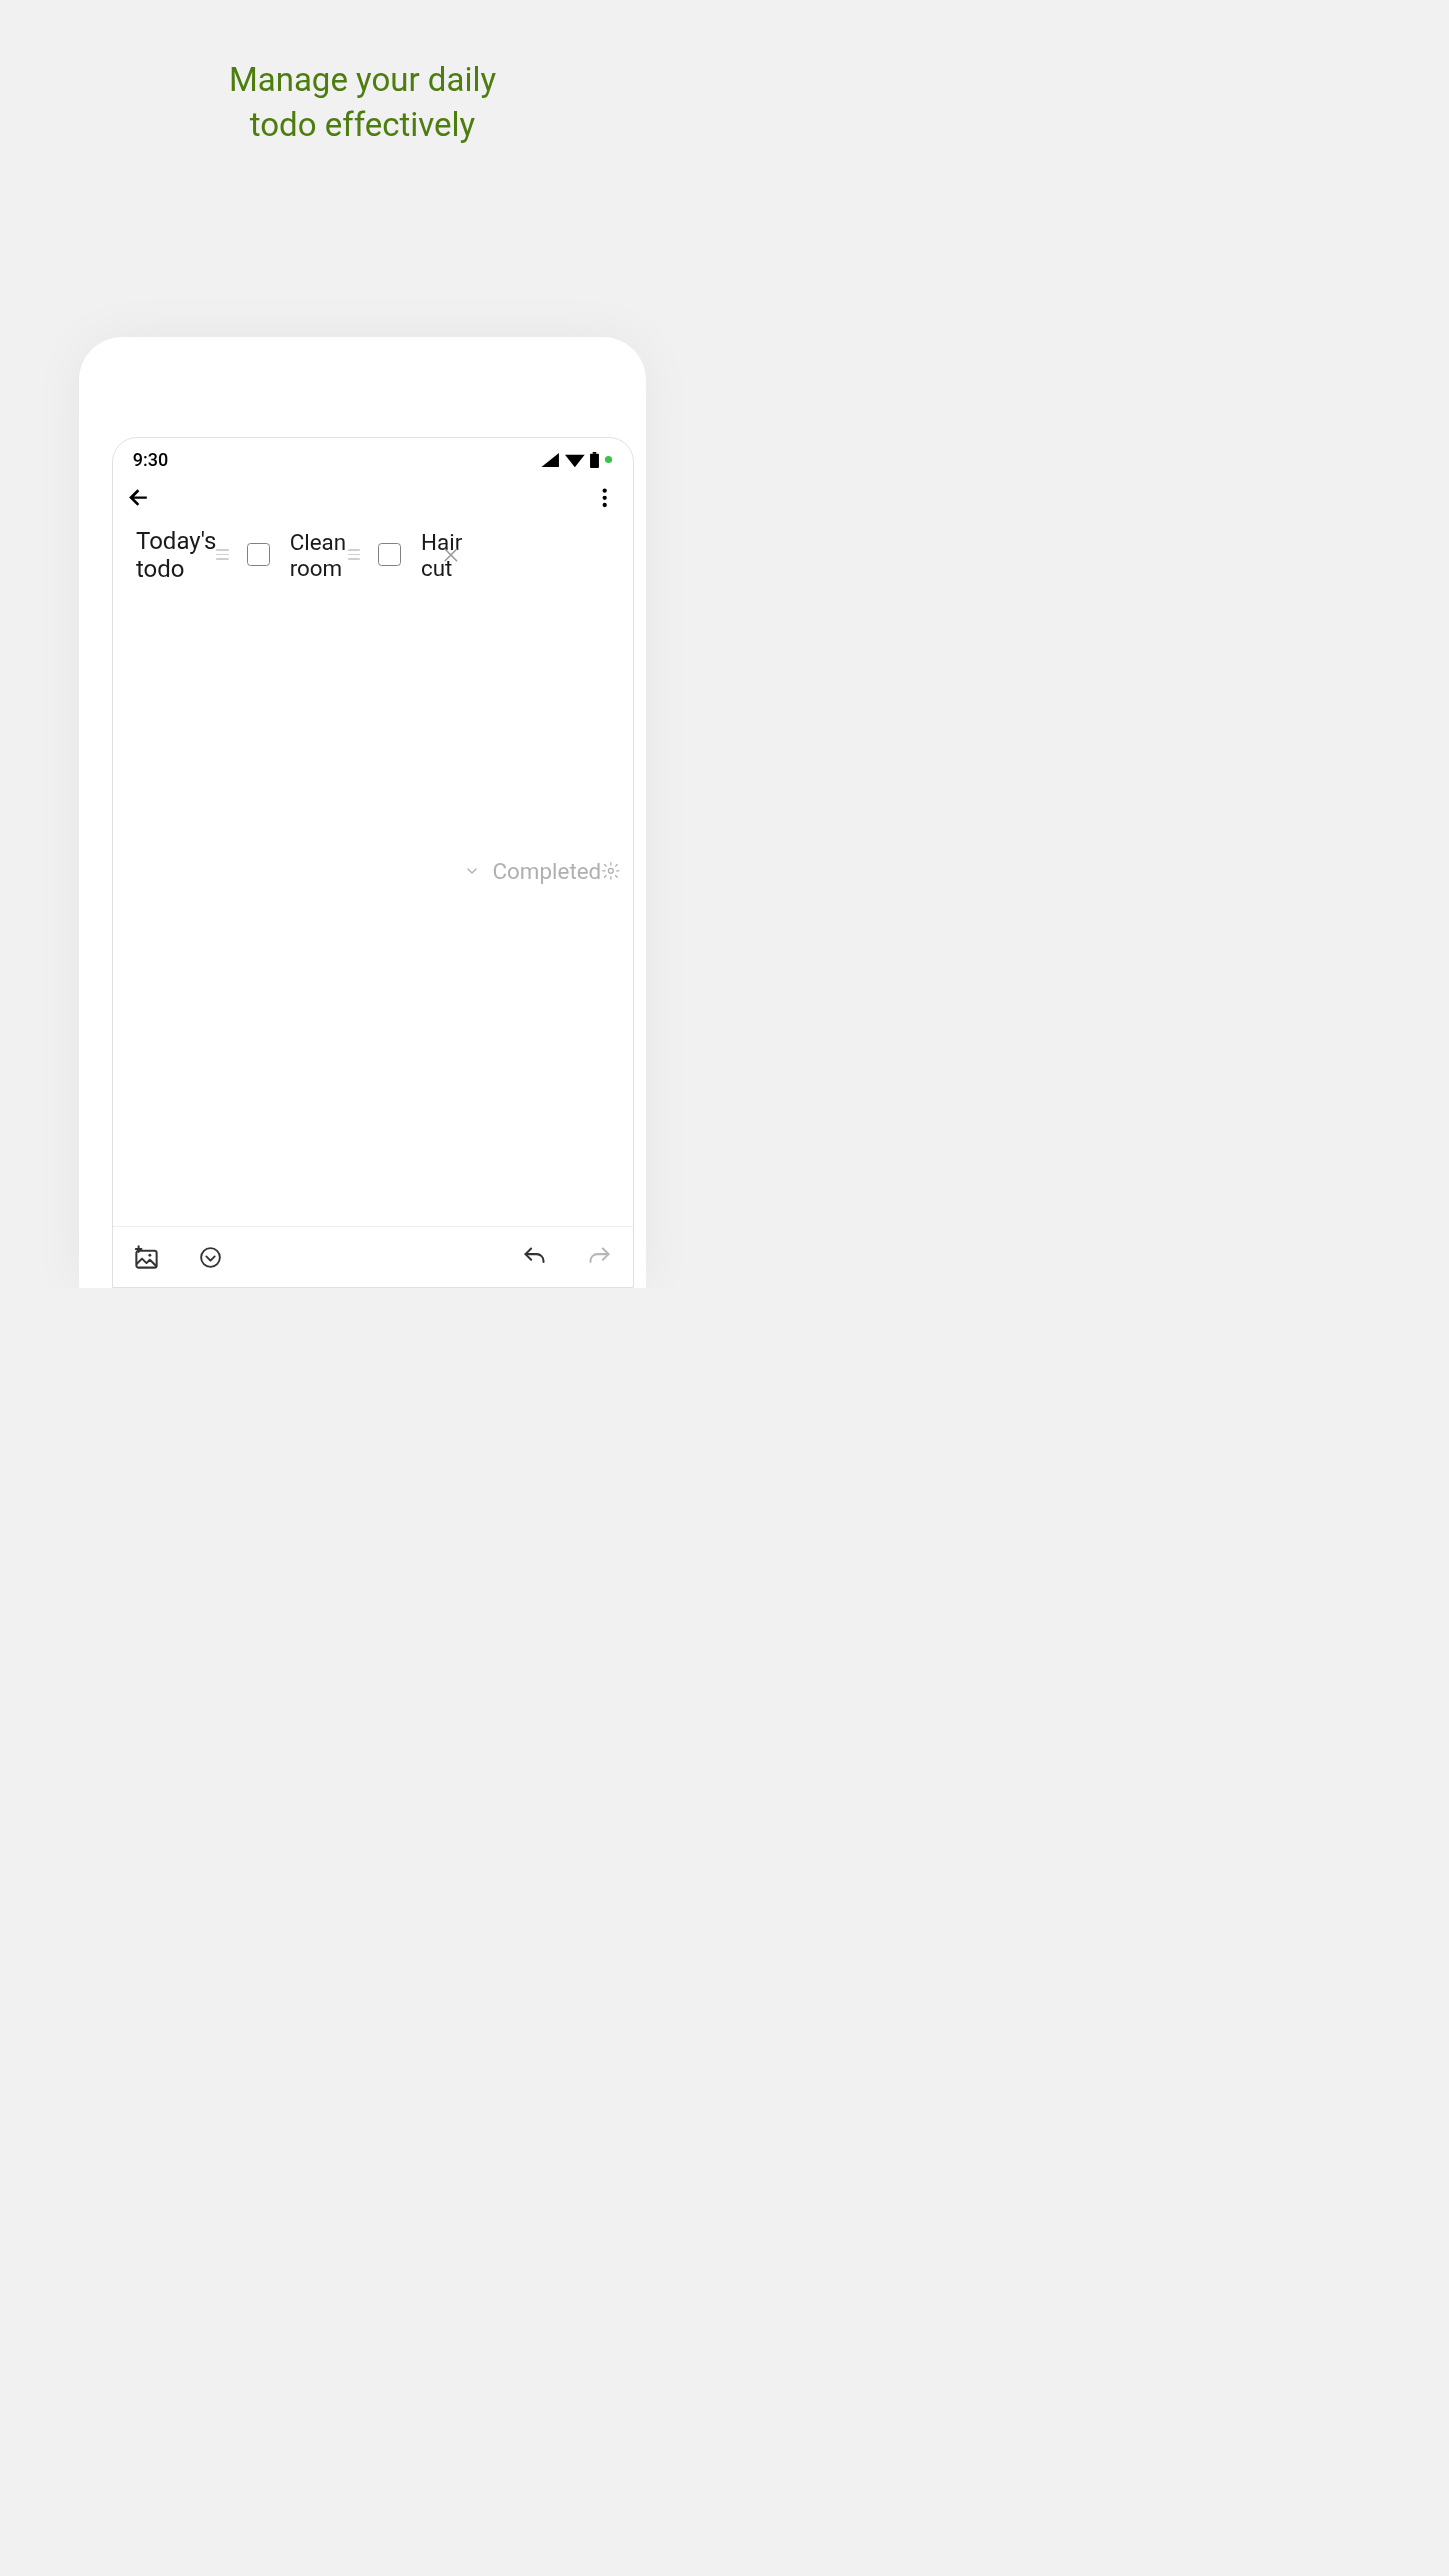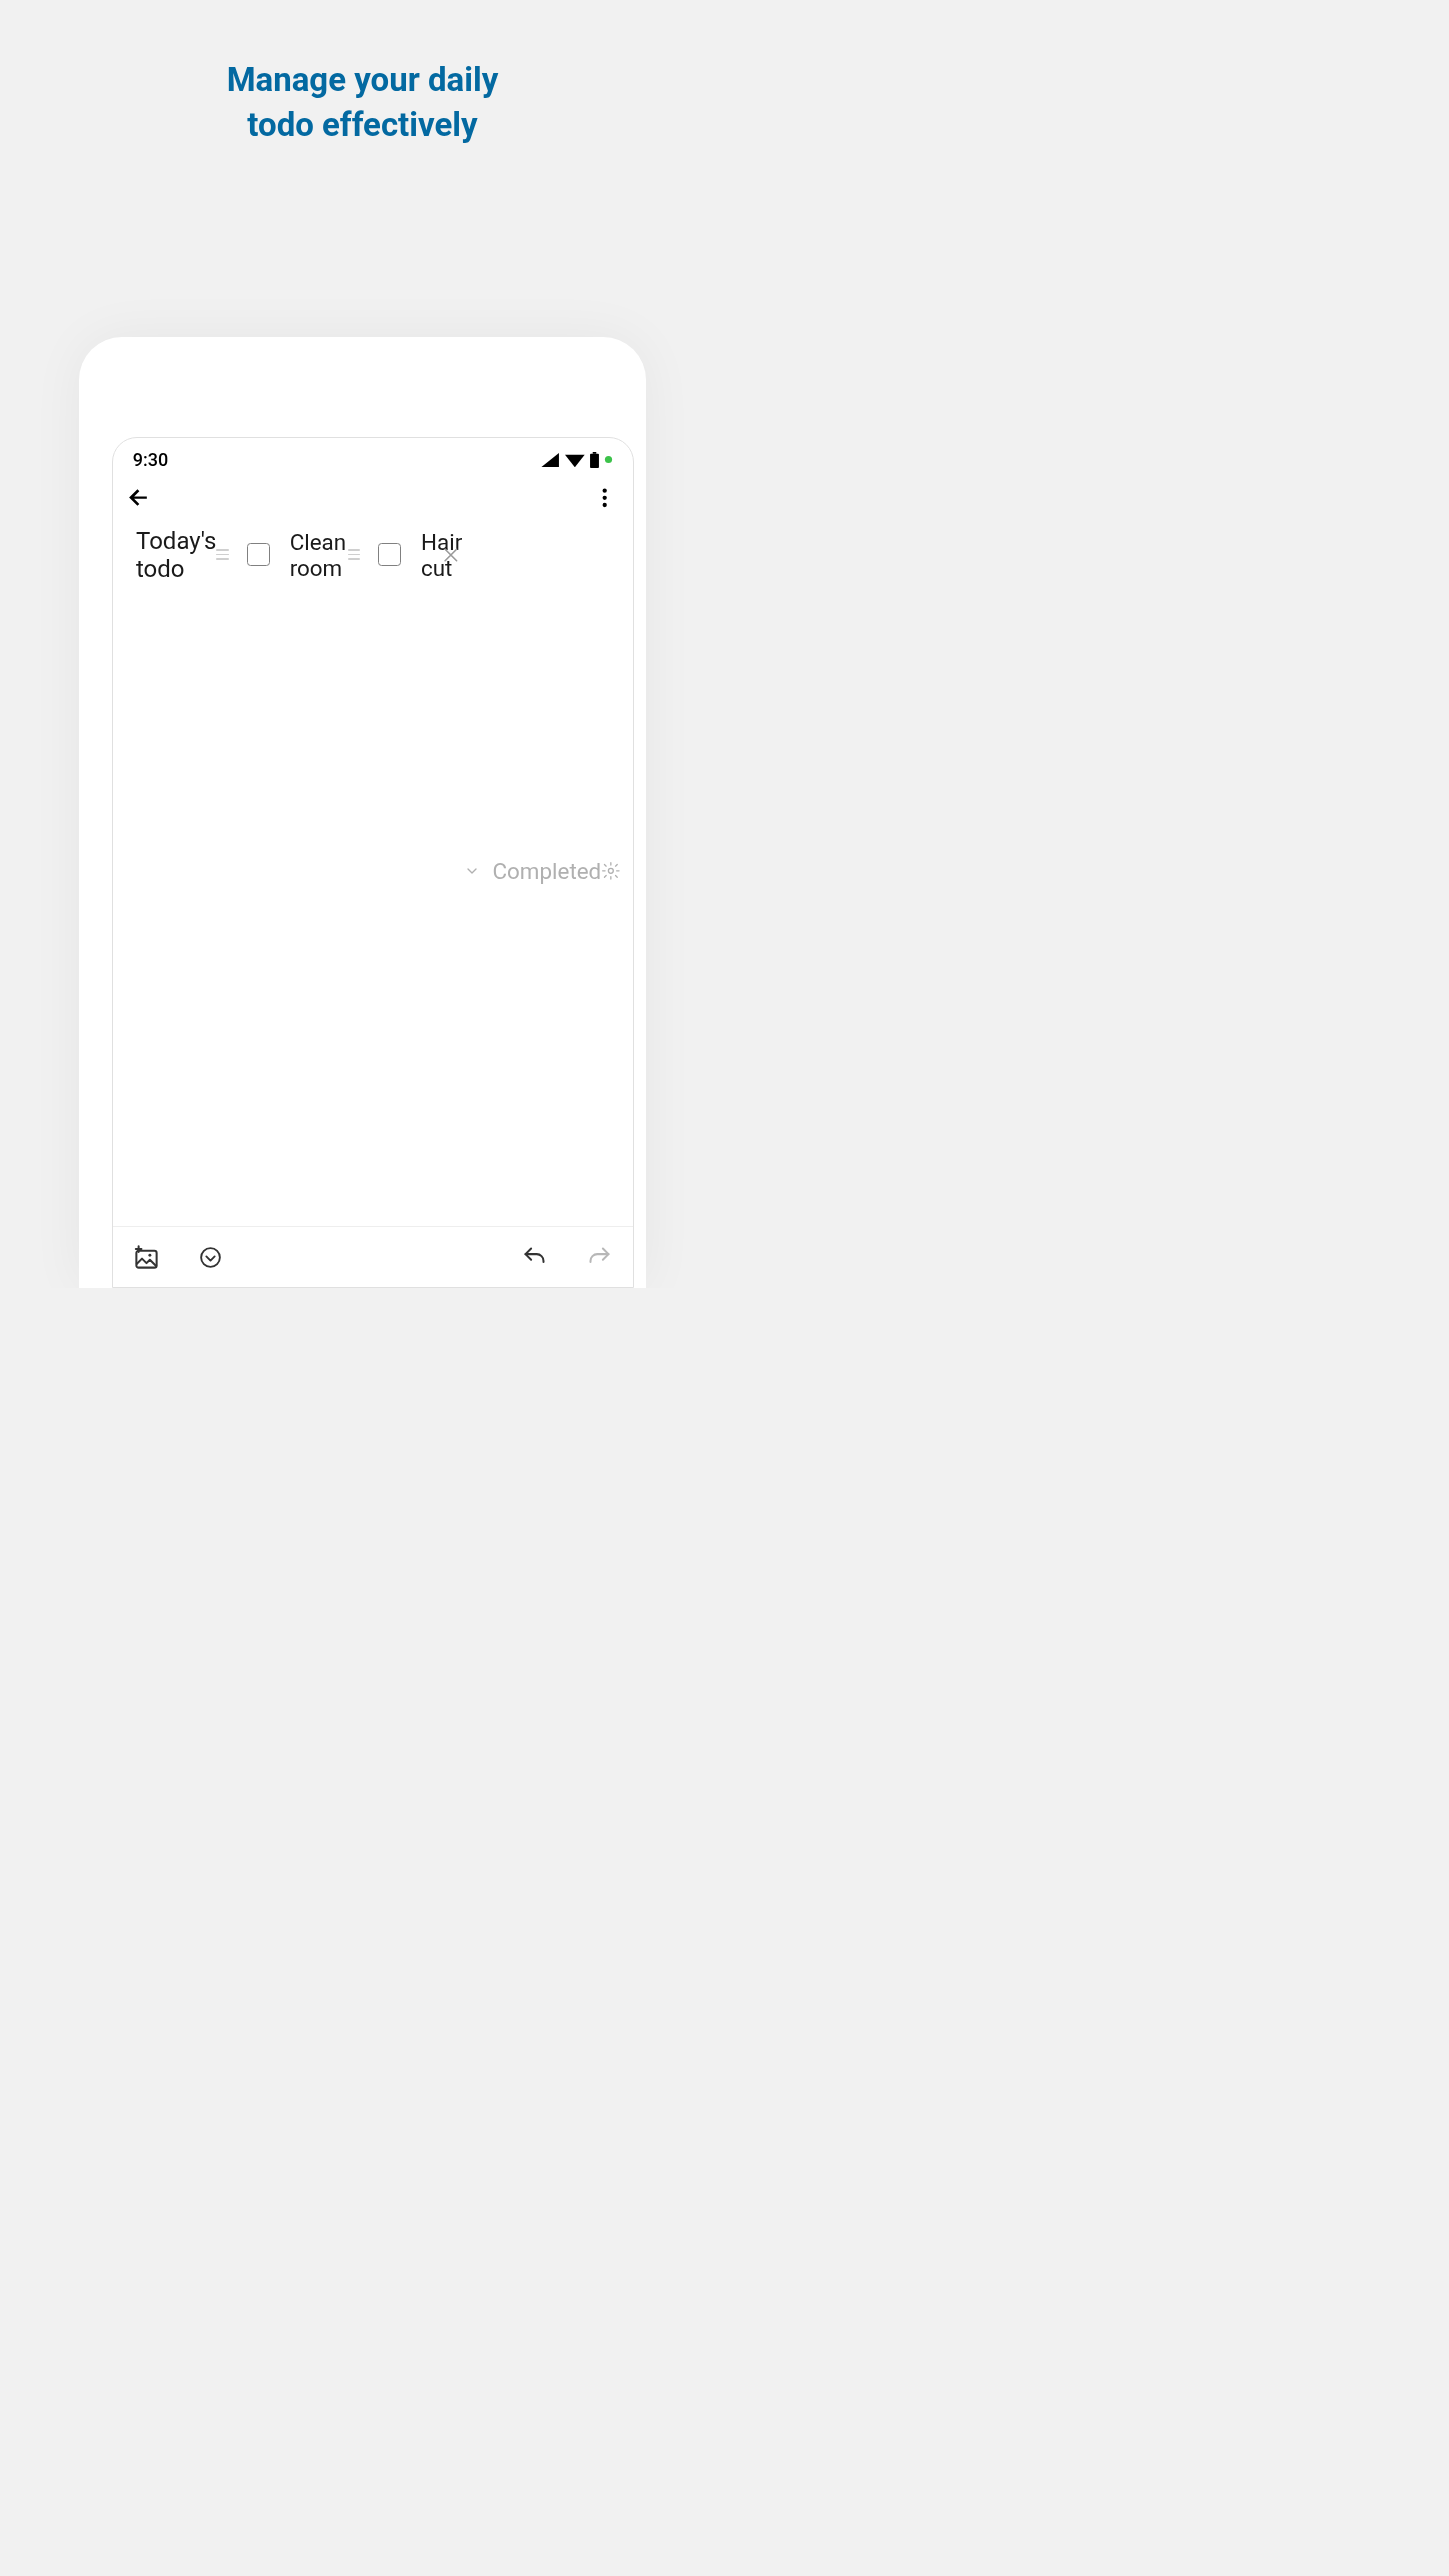--- a/index.html
+++ b/index.html
@@ -11,23 +11,23 @@
     height: 1288px;
     position: relative;
     overflow: hidden;
   }
   .headline {
     position: absolute;
     top: 58px;
     left: 0;
     width: 100%;
     text-align: center;
-    color: #0369a1;
+    color: #4d7c0f;
     font-size: 33px;
-    font-weight: 700;
+    font-weight: 400;
     line-height: 1.35;
   }
   .device-frame {
     position: absolute;
     top: 337px;
     left: 79px;
     width: 567px;
     height: 951px;
     background: #fff;
     border-radius: 43px 43px 0 0;

